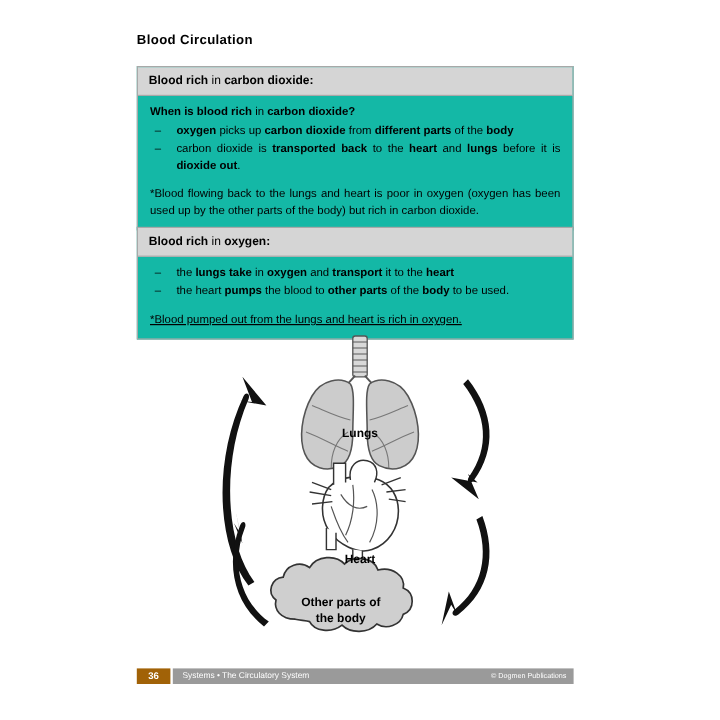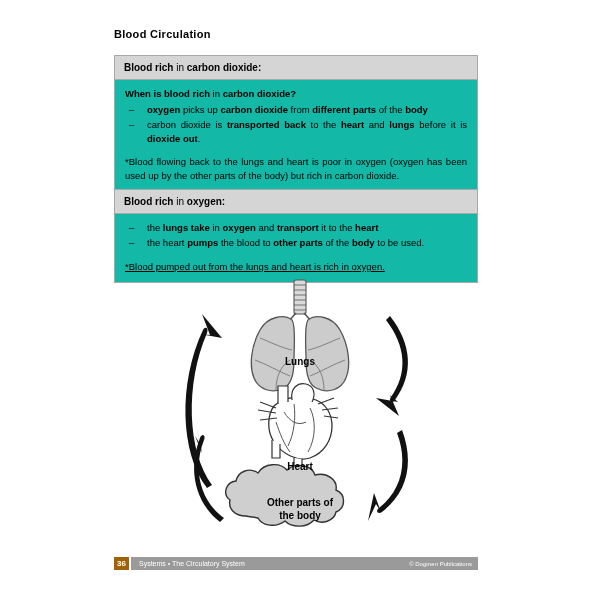--- a/index.html
+++ b/index.html
@@ -106,41 +106,41 @@
     text-align: center;
     font-size: 10px;
     font-weight: bold;
     width: 120px;
   }
   #label-lungs { left: 90px; top: 78px; }
   #label-heart { left: 90px; top: 183px; }
 
   .cloud-label {
     position: absolute;
-    left: 80px;
+    left: 64px;
     top: 218px;
     width: 140px;
     text-align: center;
     font-size: 10px;
     font-weight: bold;
     line-height: 13px;
   }
 
   
   .footer {
     position: absolute;
     left: 114px;
     top: 557px;
     width: 364px;
     height: 13px;
     display: flex;
     align-items: stretch;
   }
   .footer-page {
-    width: 15px;
+    width: 28px;
     background: #a16207;
     color: #ffffff;
     font-size: 8px;
     font-weight: bold;
     display: flex;
     align-items: center;
     justify-content: center;
   }
   .footer-bar {
     flex: 1;

